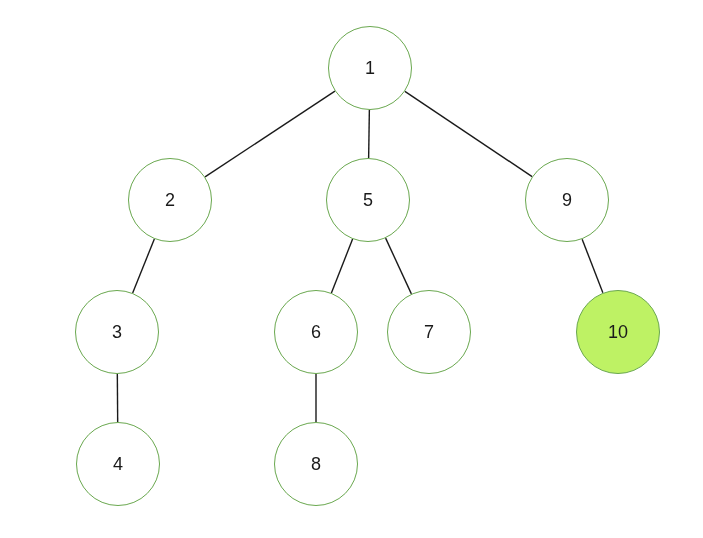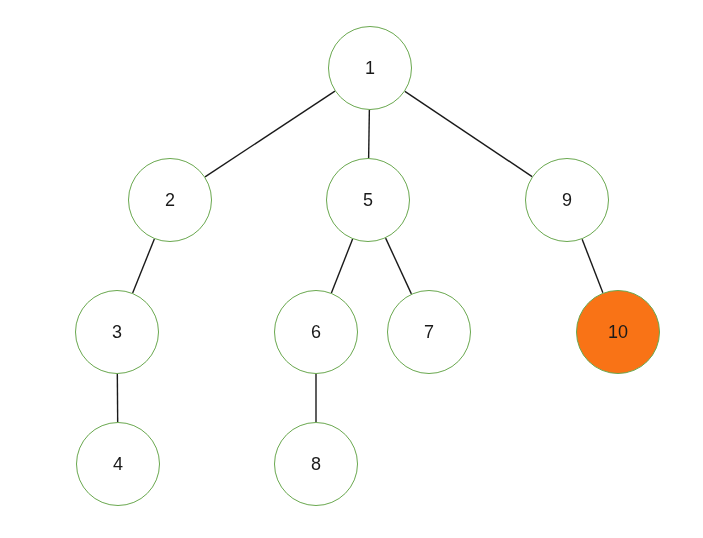--- a/index.html
+++ b/index.html
@@ -73,21 +73,21 @@
       </div>
       <div class="node" style="left: 75px; top: 290px; width: 84px; height: 84px; border: 1.4px solid rgb(106, 168, 79); background: rgb(255, 255, 255); font-size: 18px;">
         <span class="node-label" style="color: rgb(26, 26, 26);">3</span>
       </div>
       <div class="node" style="left: 274px; top: 290px; width: 84px; height: 84px; border: 1.4px solid rgb(106, 168, 79); background: rgb(255, 255, 255); font-size: 18px;">
         <span class="node-label" style="color: rgb(26, 26, 26);">6</span>
       </div>
       <div class="node" style="left: 387px; top: 290px; width: 84px; height: 84px; border: 1.4px solid rgb(106, 168, 79); background: rgb(255, 255, 255); font-size: 18px;">
         <span class="node-label" style="color: rgb(26, 26, 26);">7</span>
       </div>
-      <div class="node" style="left: 576px; top: 290px; width: 84px; height: 84px; border: 1.4px solid rgb(106, 168, 79); background: #f97316; font-size: 18px;">
+      <div class="node" style="left: 576px; top: 290px; width: 84px; height: 84px; border: 1.4px solid rgb(106, 168, 79); background: #bef264; font-size: 18px;">
         <span class="node-label" style="color: rgb(26, 26, 26);">10</span>
       </div>
       <div class="node" style="left: 76px; top: 422px; width: 84px; height: 84px; border: 1.4px solid rgb(106, 168, 79); background: rgb(255, 255, 255); font-size: 18px;">
         <span class="node-label" style="color: rgb(26, 26, 26);">4</span>
       </div>
       <div class="node" style="left: 274px; top: 422px; width: 84px; height: 84px; border: 1.4px solid rgb(106, 168, 79); background: rgb(255, 255, 255); font-size: 18px;">
         <span class="node-label" style="color: rgb(26, 26, 26);">8</span>
       </div>
     </div>
 </div>

